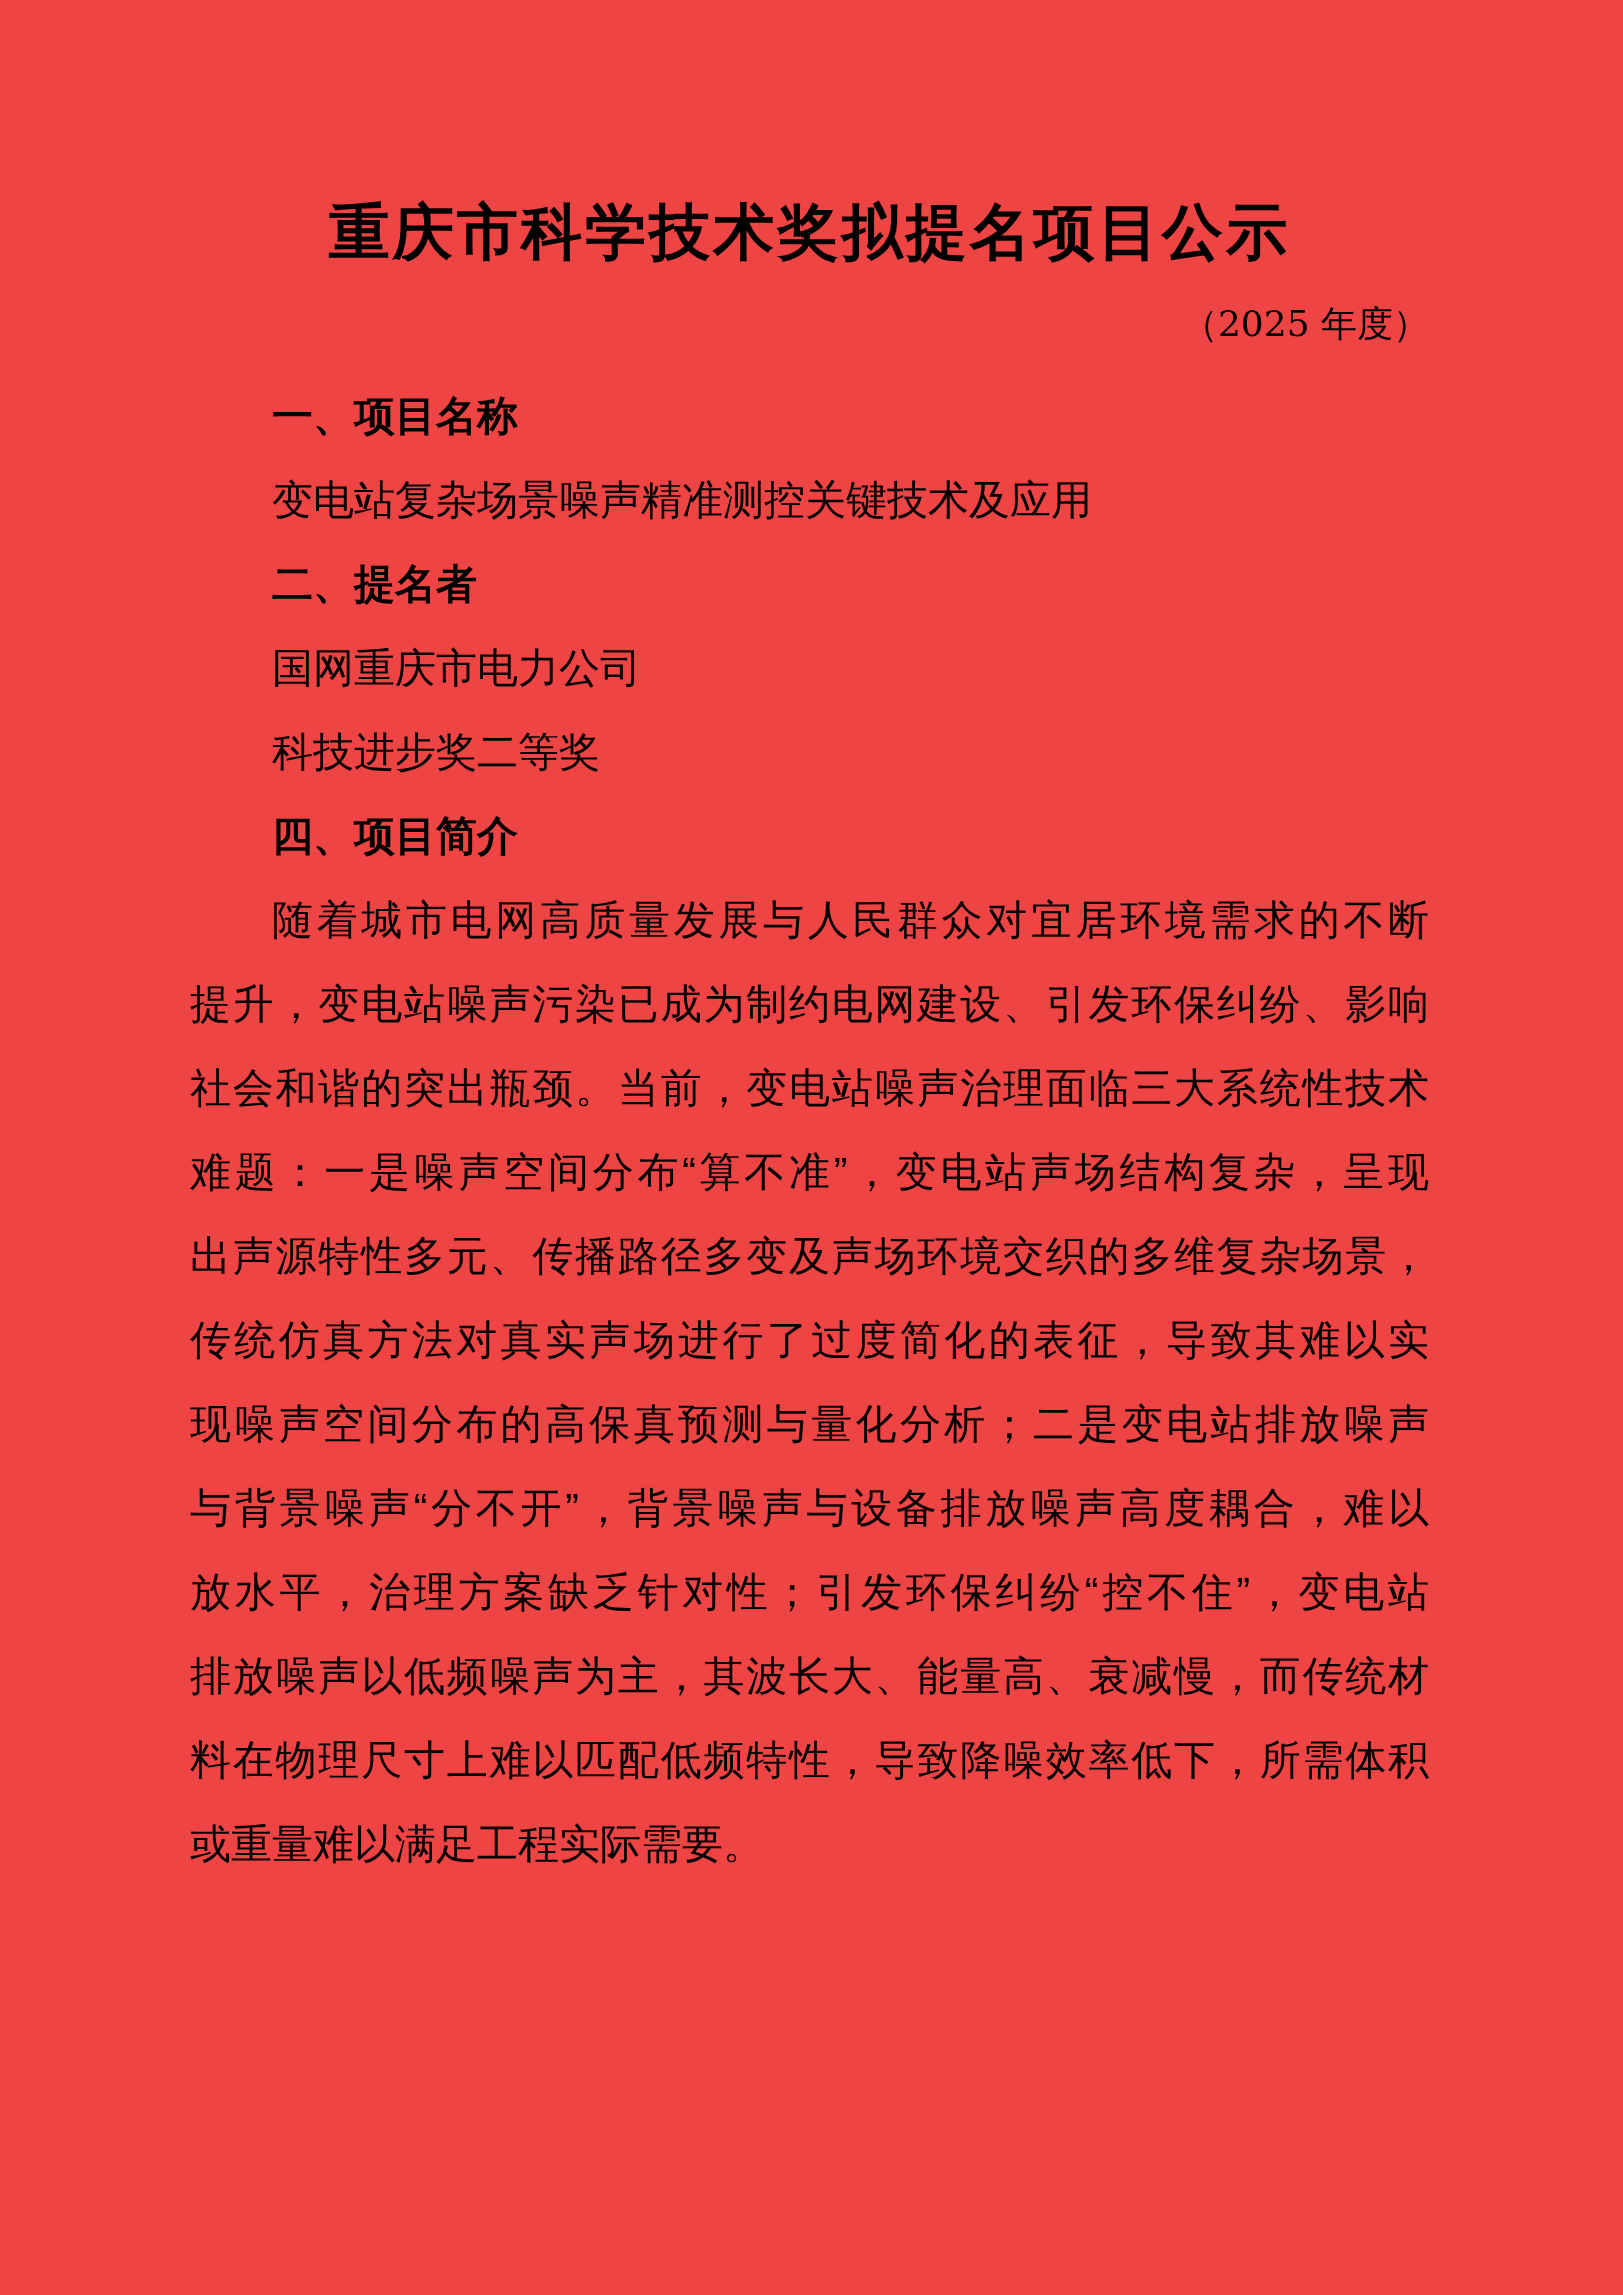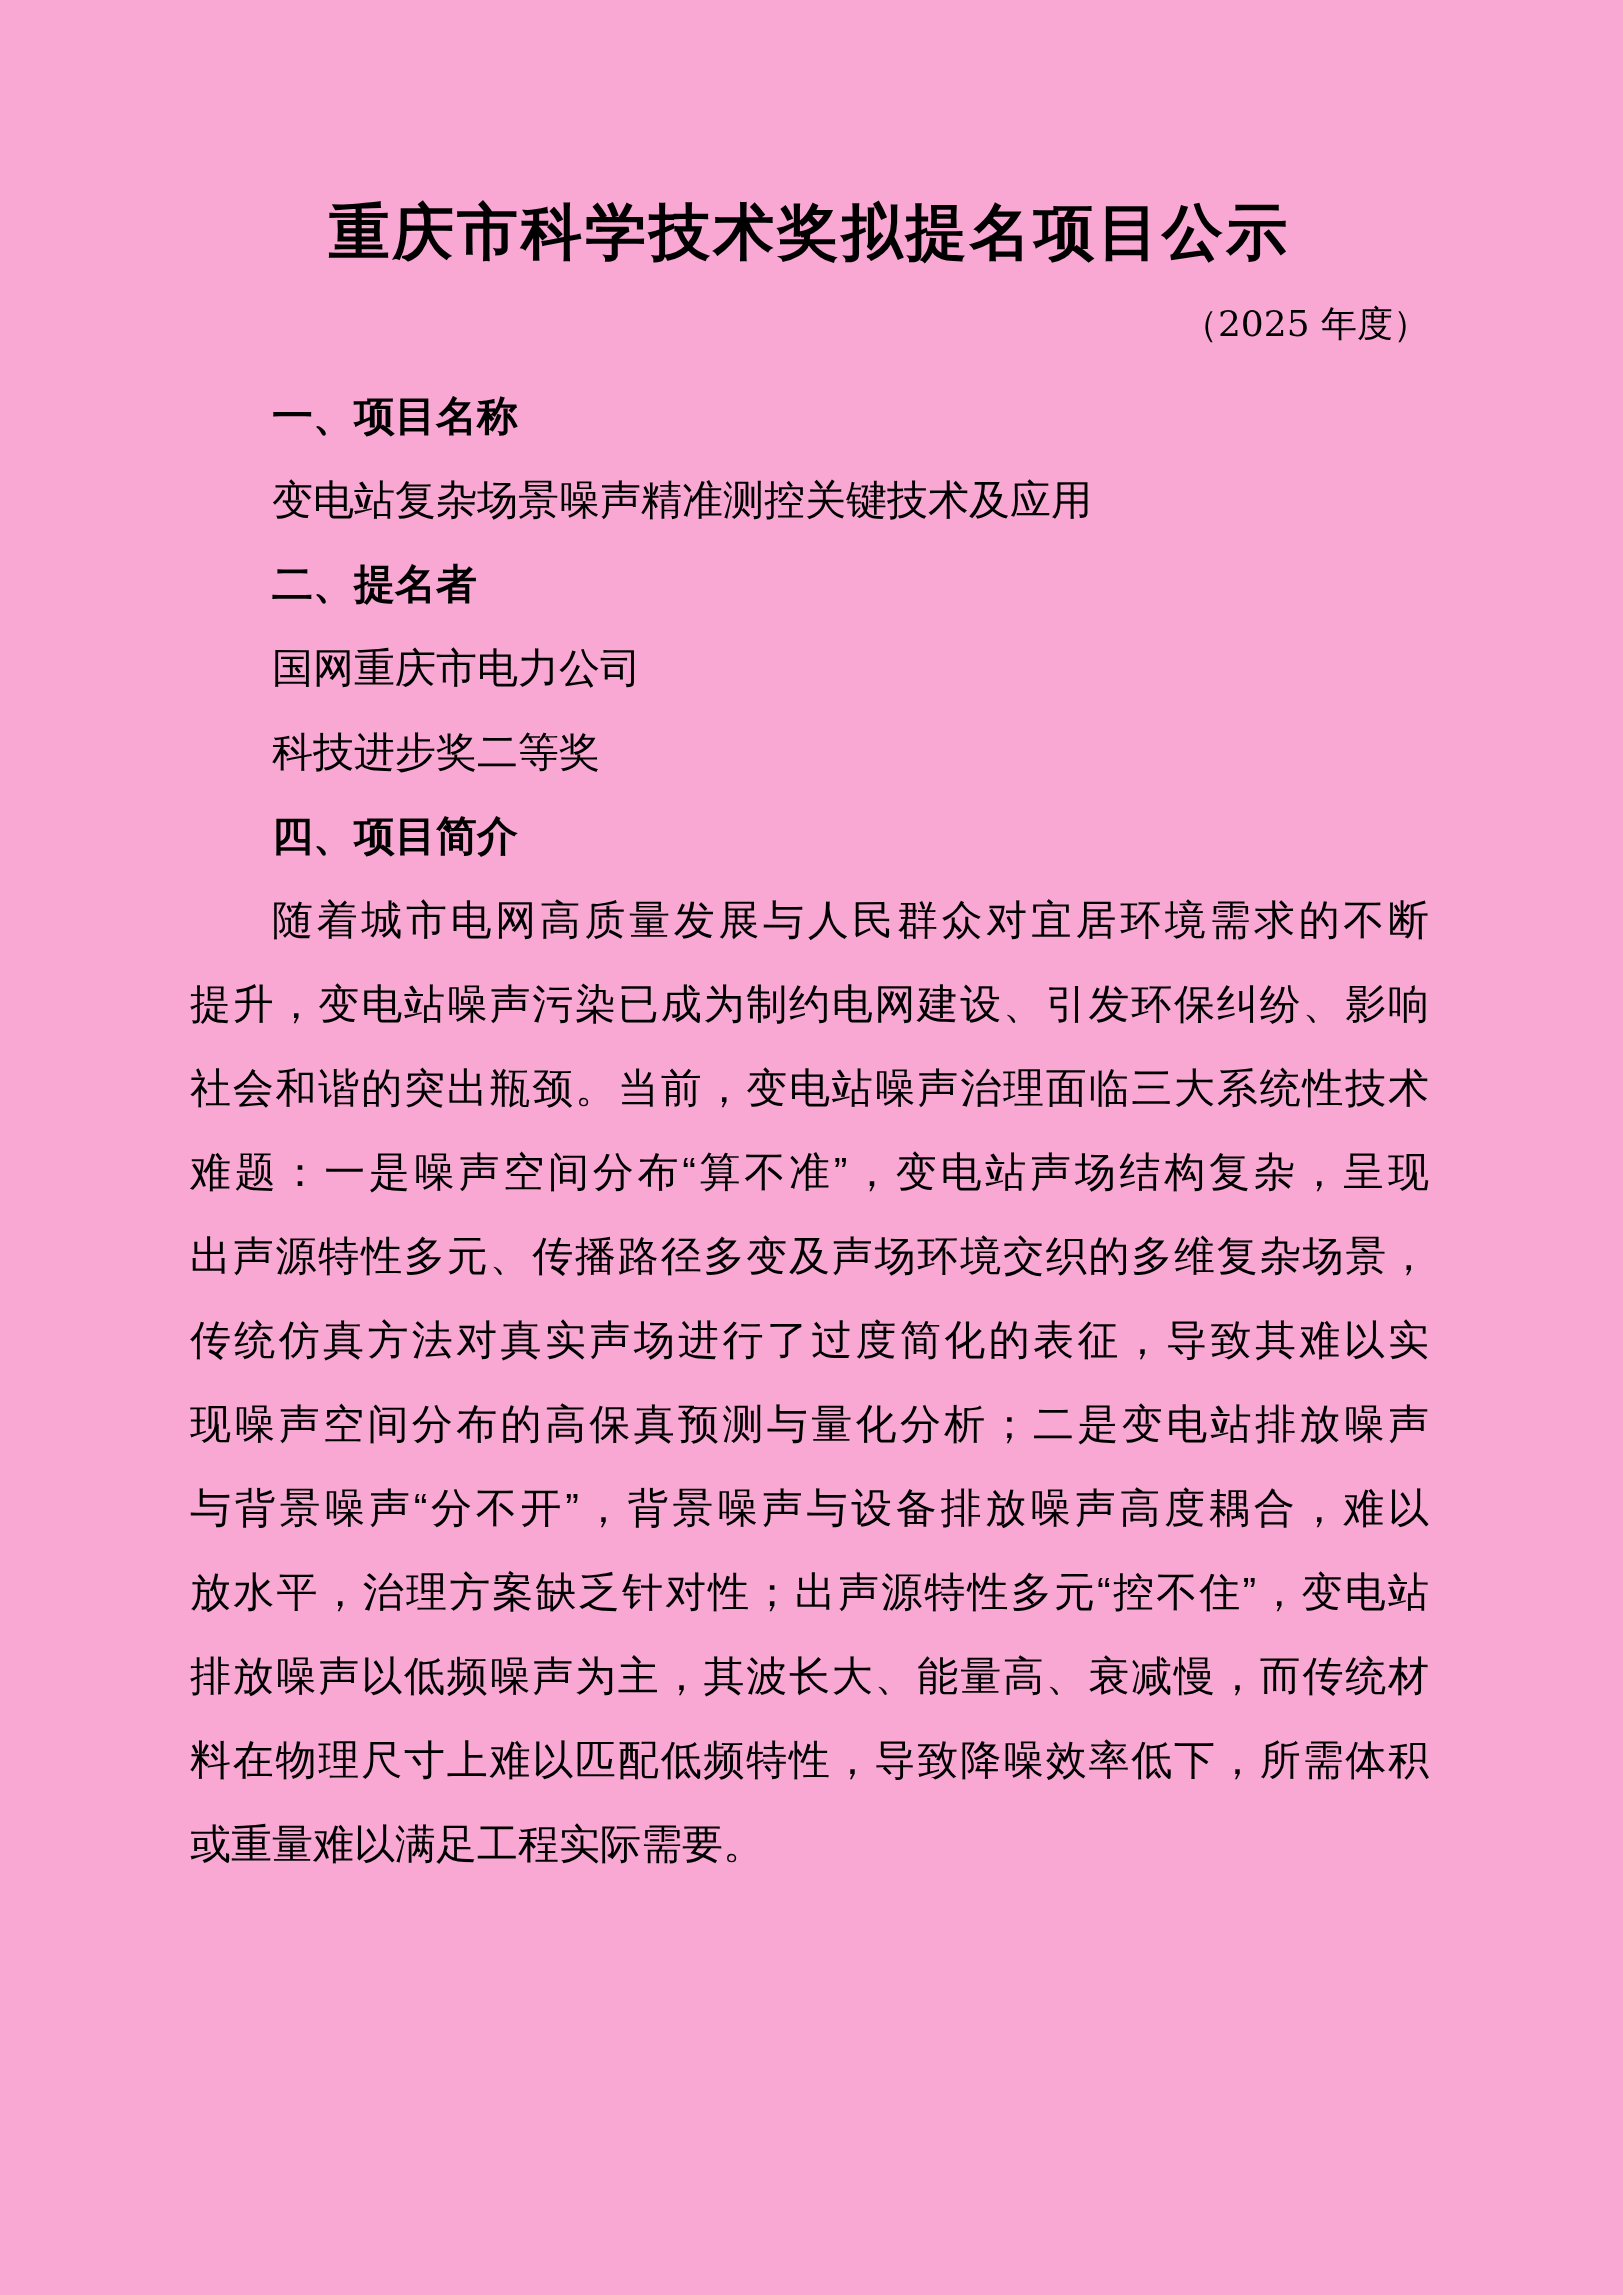--- a/index.html
+++ b/index.html
@@ -4,21 +4,21 @@
 <style>
   html, body {
     margin: 0;
     padding: 0;
     background: #ffffff;
   }
   .page {
     position: relative;
     width: 1623px;
     height: 2295px;
-    background: #f9a8d4;
+    background: #ef4444;
     color: #000000;
     font-family: "Liberation Sans", sans-serif;
     overflow: hidden;
   }
   .doc {
     position: absolute;
     left: 190px;
     top: 180px;
     width: 1239px;
   }
@@ -77,21 +77,21 @@
 
     <div>
       <div class="line just indent">随着城市电网高质量发展与人民群众对宜居环境需求的不断</div>
       <div class="line just">提升，变电站噪声污染已成为制约电网建设、引发环保纠纷、影响</div>
       <div class="line just">社会和谐的突出瓶颈。当前，变电站噪声治理面临三大系统性技术</div>
       <div class="line just">难题：一是噪声空间分布“算不准”，变电站声场结构复杂，呈现</div>
       <div class="line just">出声源特性多元、传播路径多变及声场环境交织的多维复杂场景，</div>
       <div class="line just">传统仿真方法对真实声场进行了过度简化的表征，导致其难以实</div>
       <div class="line just">现噪声空间分布的高保真预测与量化分析；二是变电站排放噪声</div>
       <div class="line just">与背景噪声“分不开”，背景噪声与设备排放噪声高度耦合，难以</div>
-      <div class="line just">放水平，治理方案缺乏针对性；出声源特性多元“控不住”，变电站</div>
+      <div class="line just">放水平，治理方案缺乏针对性；引发环保纠纷“控不住”，变电站</div>
       <div class="line just">排放噪声以低频噪声为主，其波长大、能量高、衰减慢，而传统材</div>
       <div class="line just">料在物理尺寸上难以匹配低频特性，导致降噪效率低下，所需体积</div>
       <div class="line lastline">或重量难以满足工程实际需要。</div>
     </div>
 
   </div>
 </div>
 
 
 </body></html>

